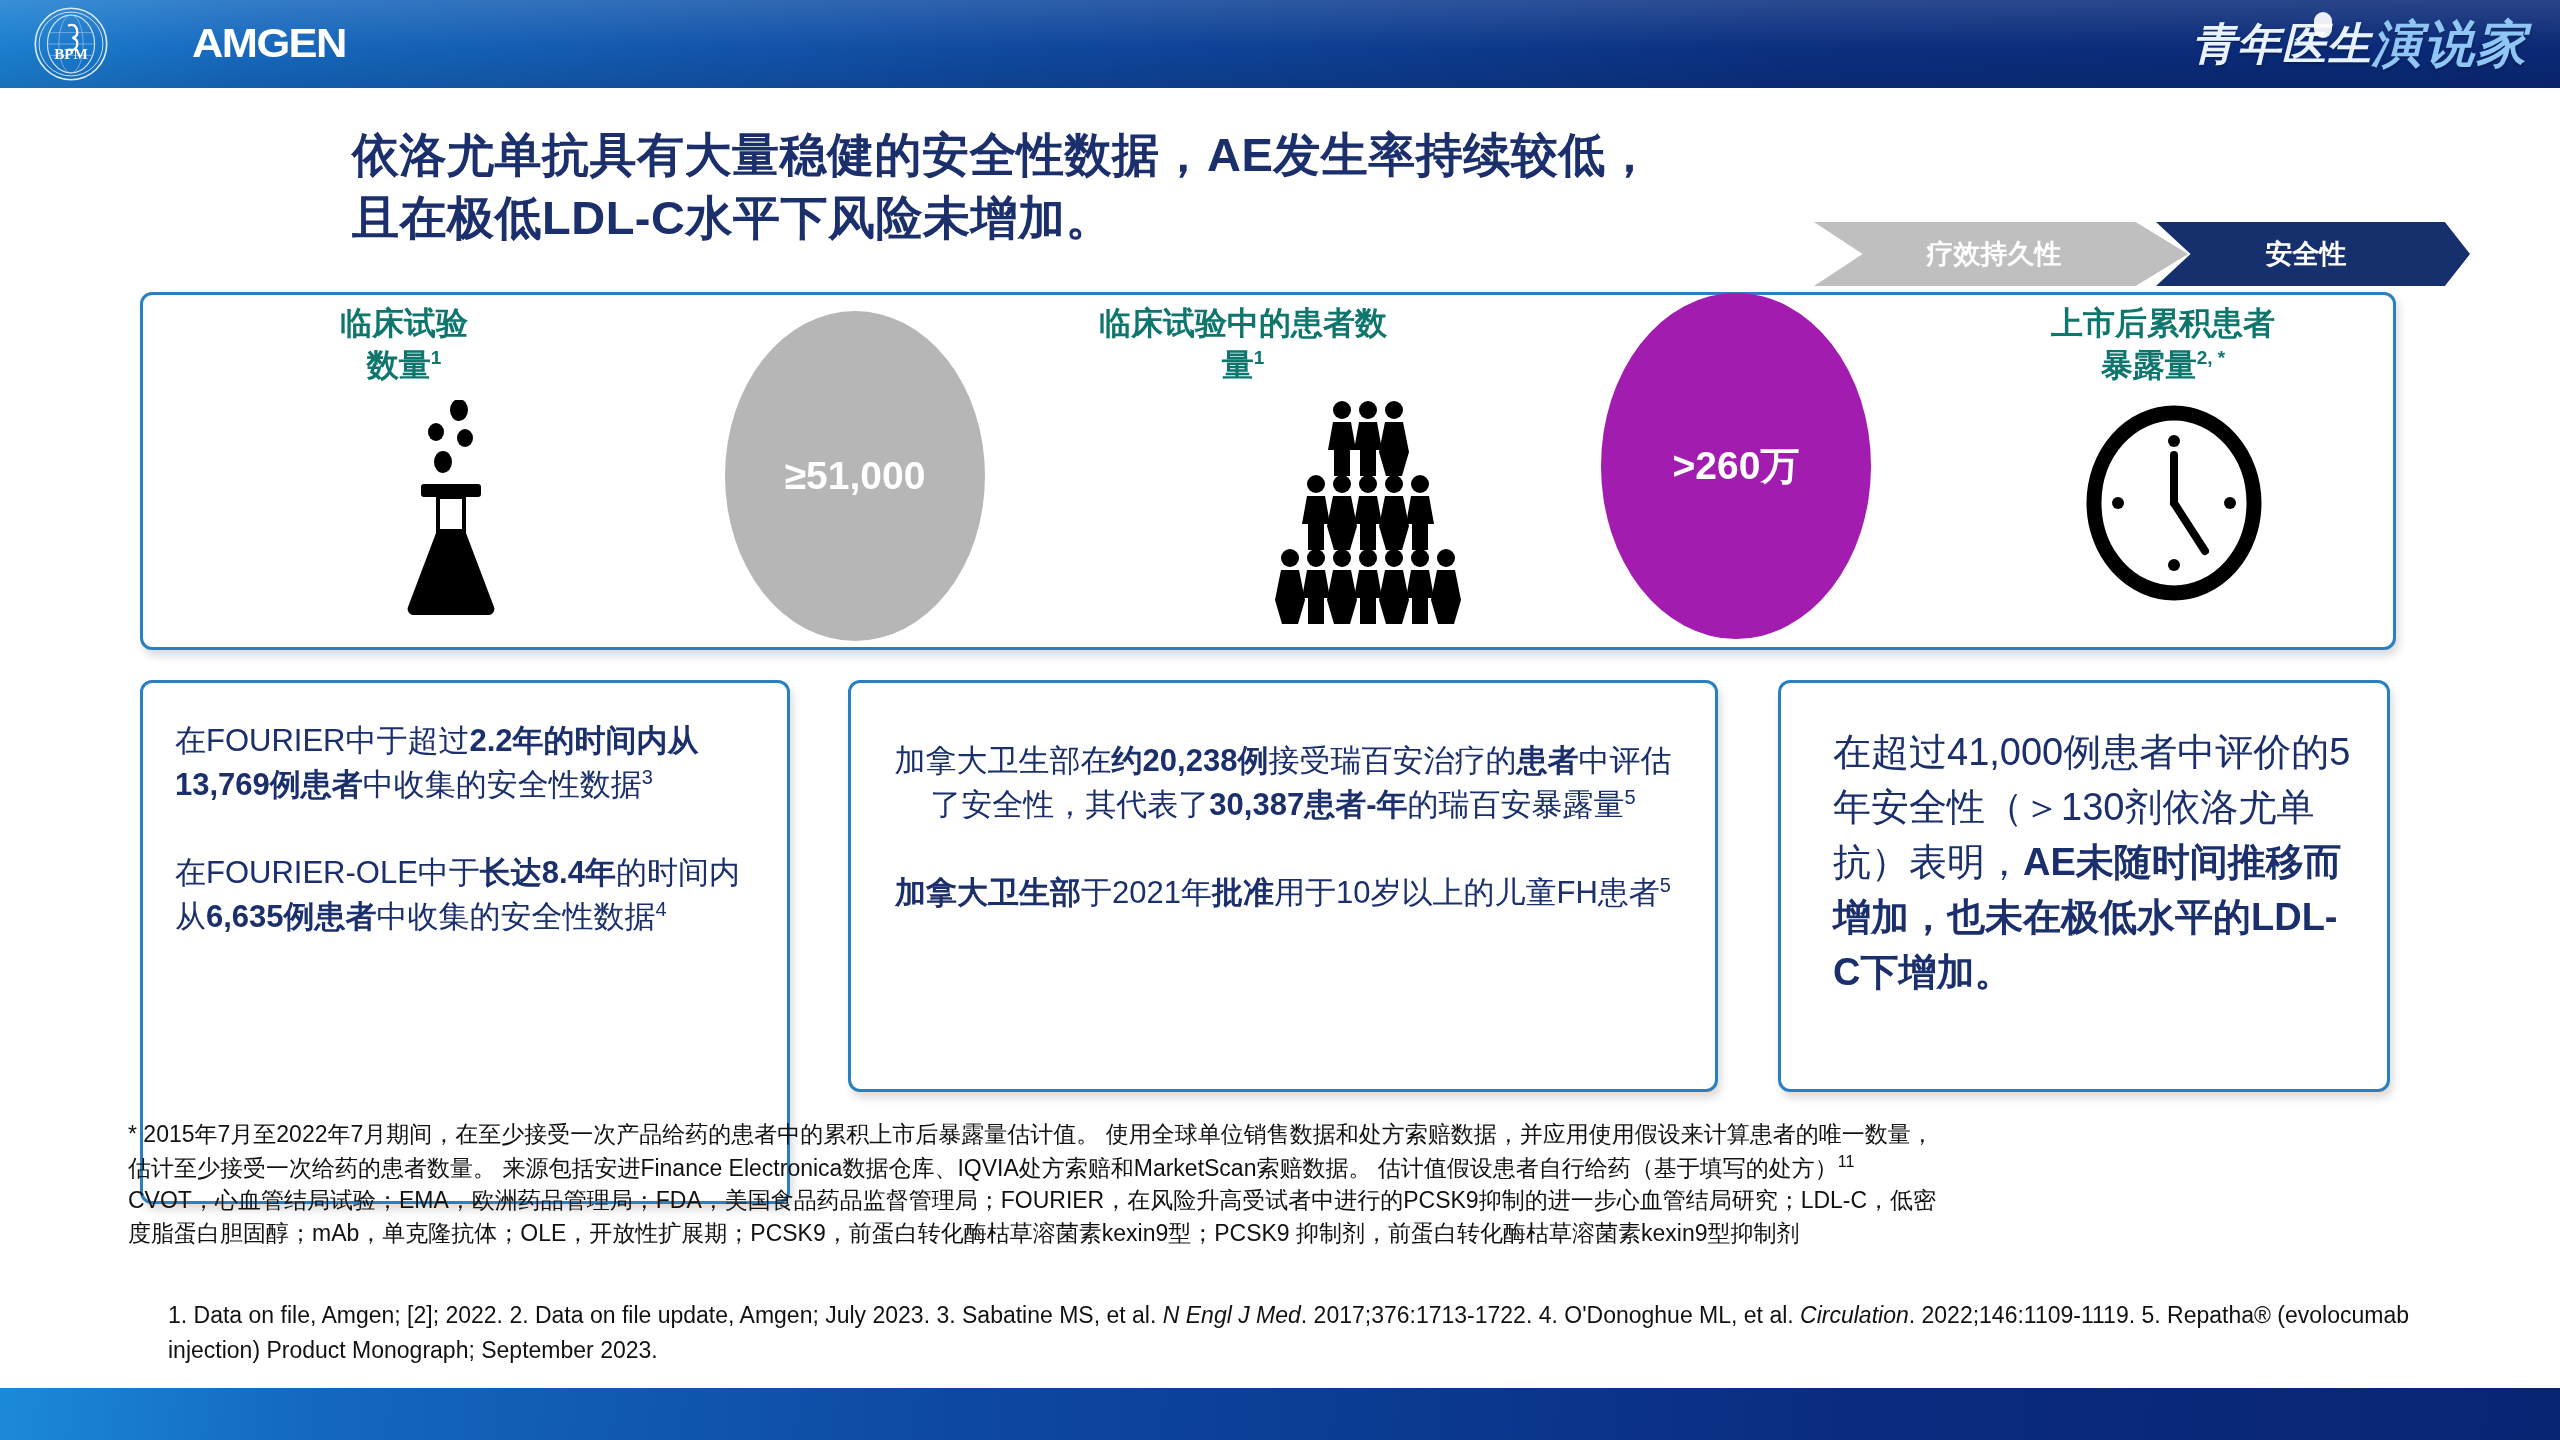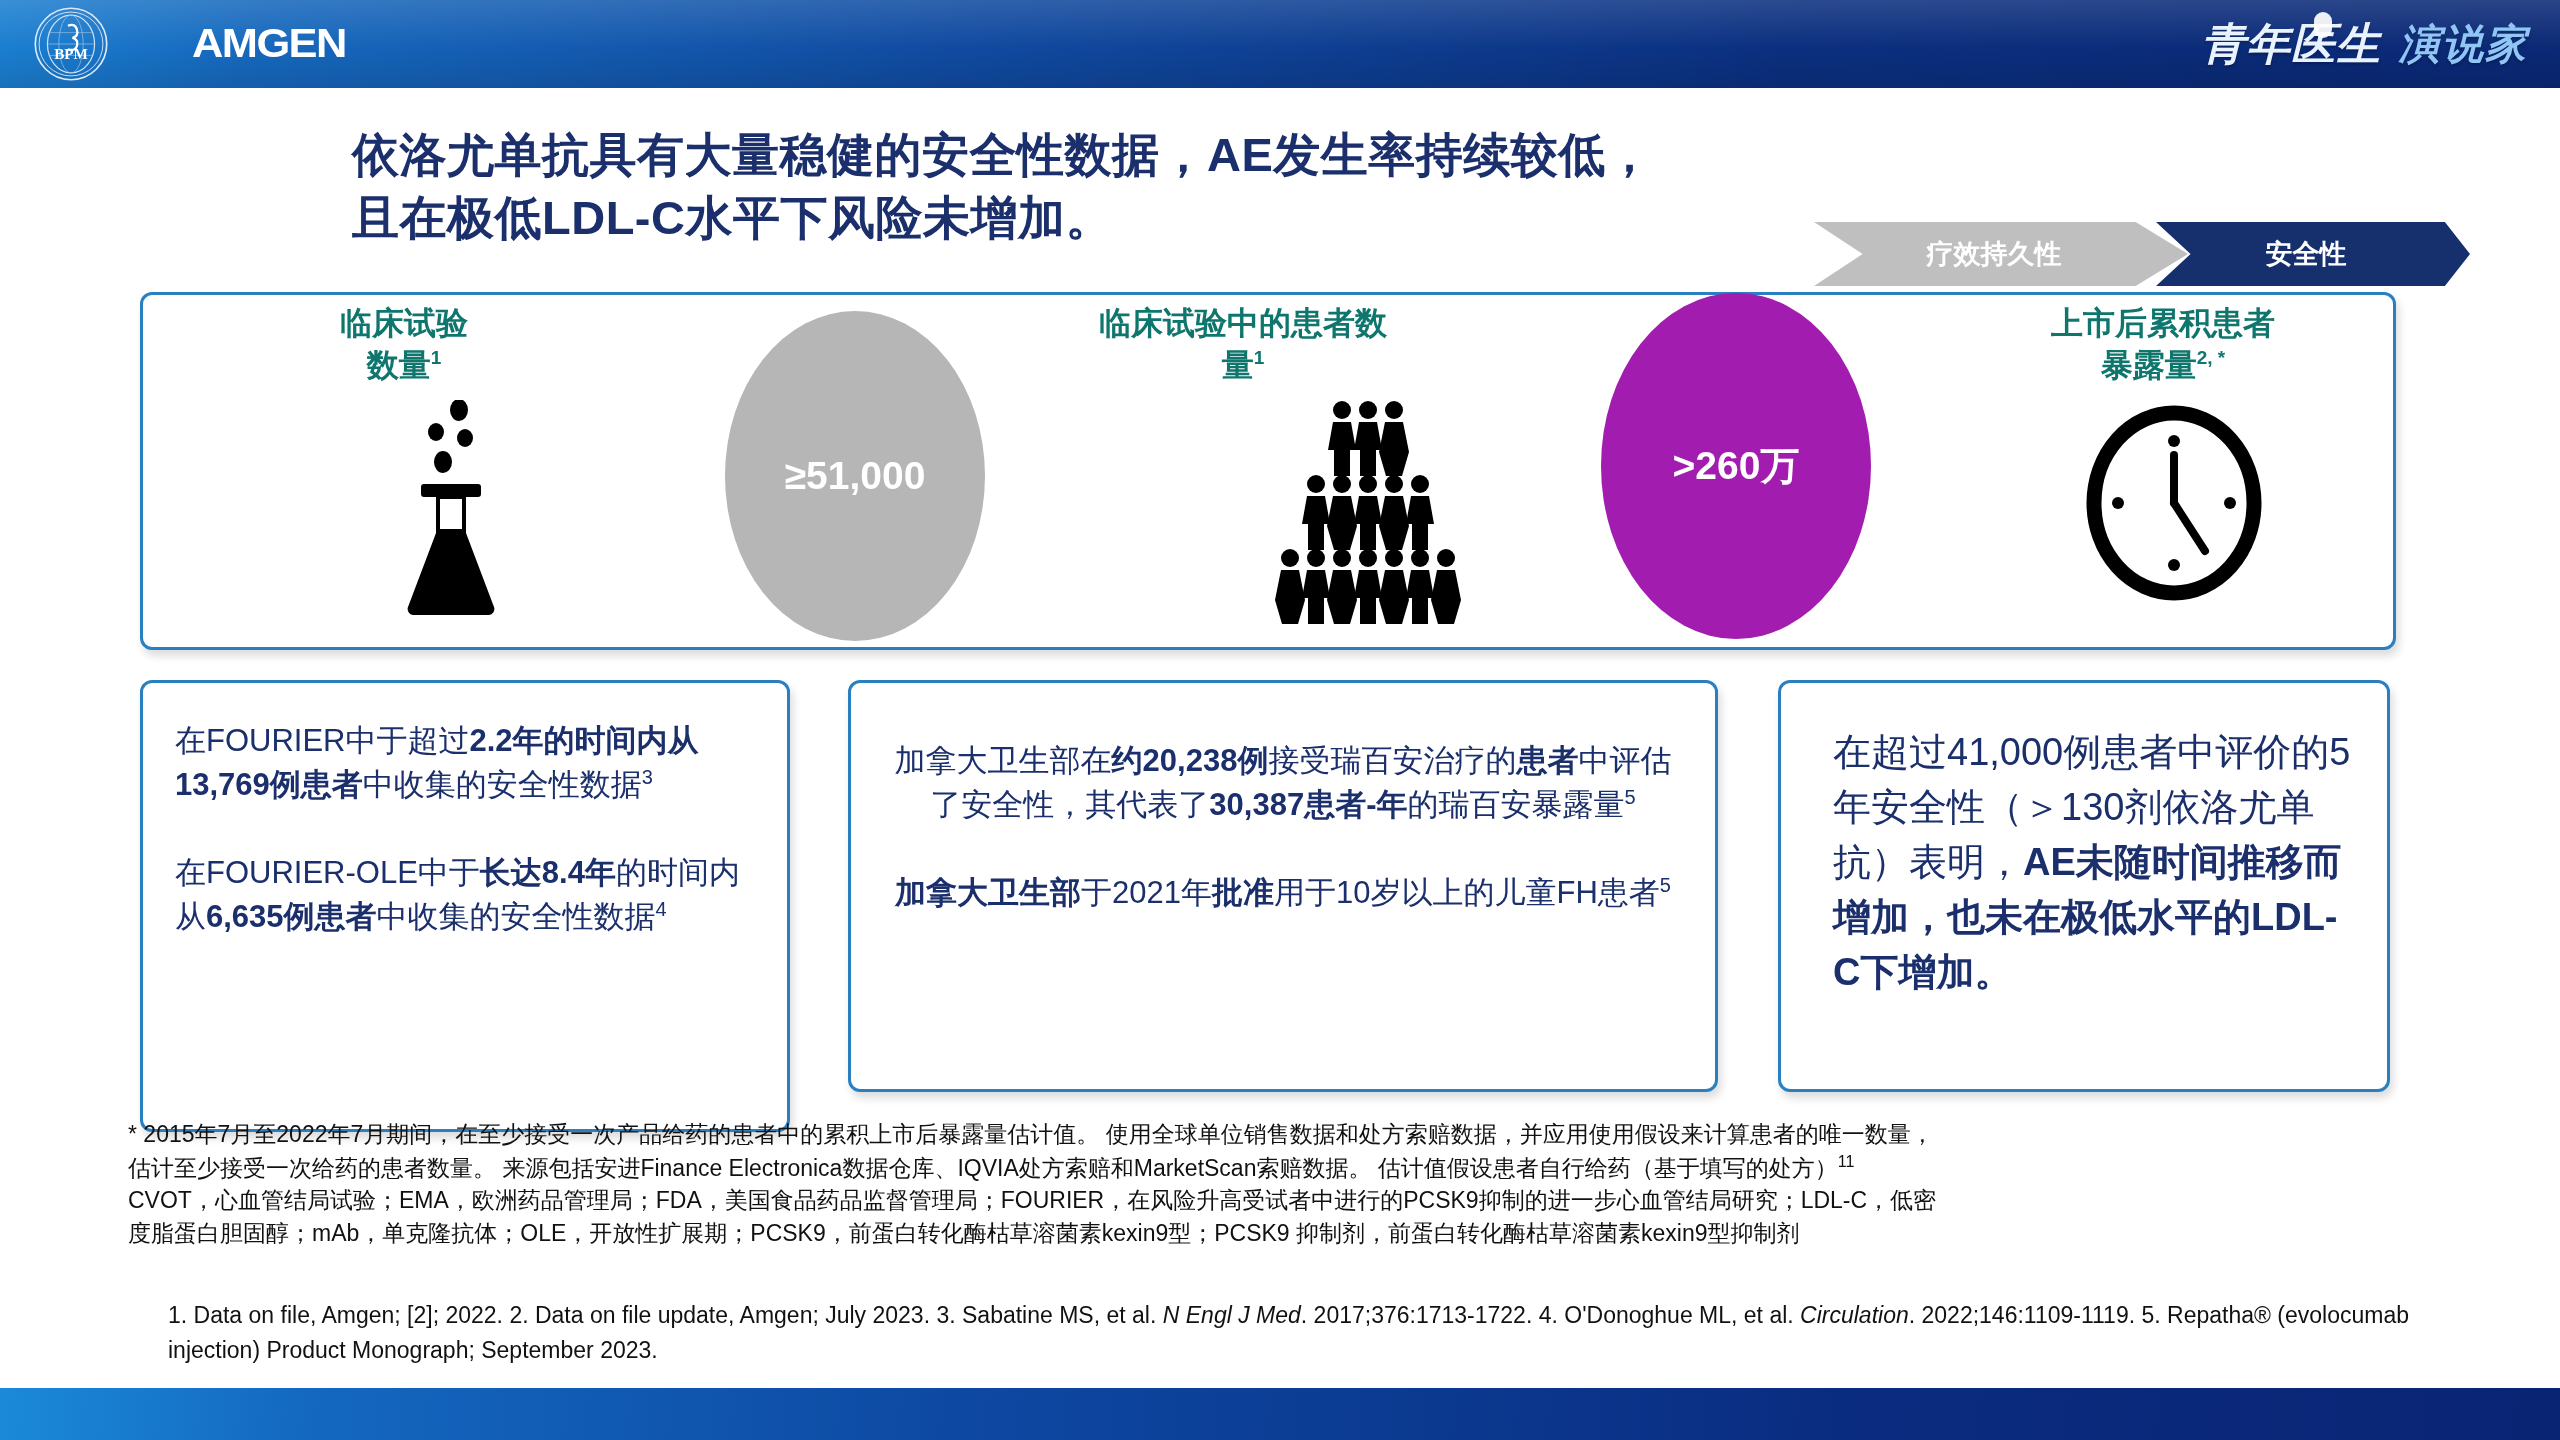--- a/index.html
+++ b/index.html
@@ -46,24 +46,24 @@
   }
   .brand-part1 {
     color: #e9f3ff;
     font-size: 44px; font-weight: 700;
     font-style: italic;
     letter-spacing: 1px;
     text-shadow: 0 2px 3px rgba(0,0,0,.25);
   }
   .brand-part2 {
     color: #8fc6f5;
-    font-size: 41px; font-weight: 700;
+    font-size: 50px; font-weight: 700;
     font-style: italic;
     letter-spacing: 2px;
-    margin-left: 18px;
+    margin-left: 0;
     text-shadow: 0 2px 3px rgba(0,0,0,.25);
   }
   .mic-dot {
     position: absolute;
     right: 196px; top: 4px;
     width: 18px; height: 26px;
     border-radius: 9px;
     background: #ffffff;
     opacity: .92;
   }
@@ -161,21 +161,21 @@
   
   .box {
     position: absolute;
     background: #ffffff;
     border: 3px solid #2a7fc1;
     border-radius: 12px;
     box-shadow: 3px 6px 9px rgba(0,0,0,.14);
     box-sizing: border-box;
     color: #1a2f6b;
   }
-  .box-1 { left: 140px; top: 680px; width: 650px; height: 452px; padding: 36px 26px 0 32px; }
+  .box-1 { left: 140px; top: 680px; width: 650px; height: 524px; padding: 36px 26px 0 32px; }
   .box-2 { left: 848px; top: 680px; width: 870px; height: 412px; padding: 56px 30px 0 30px; text-align: center; }
   .box-3 { left: 1778px; top: 680px; width: 612px; height: 412px; padding: 42px 30px 0 34px; }
 
   .box p {
     margin: 0;
     font-size: 31px;
     line-height: 1.42;
     font-weight: 400;
   }
   .box .gap { height: 44px; }

